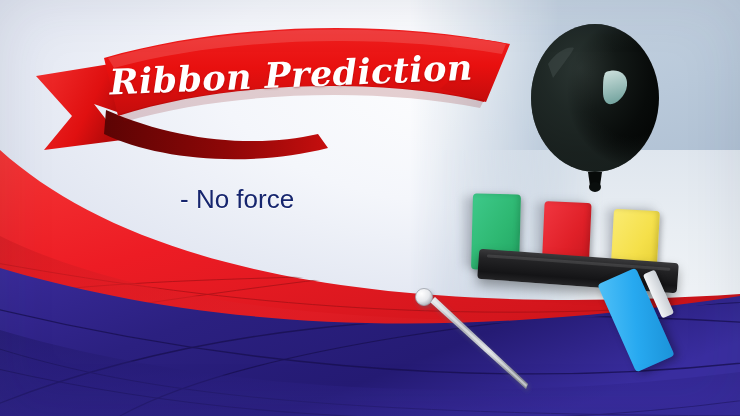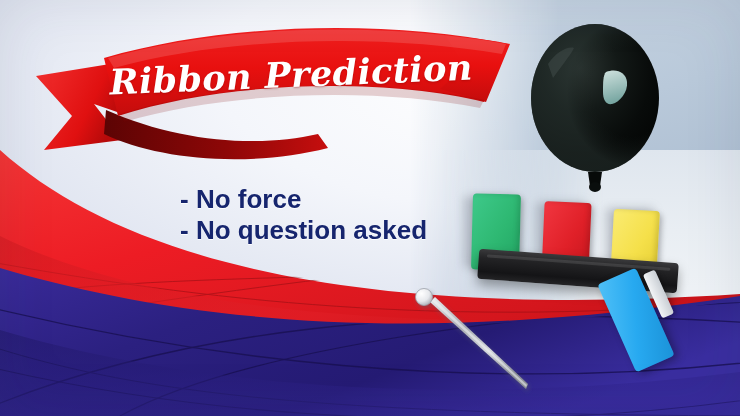--- a/index.html
+++ b/index.html
@@ -36,21 +36,20 @@
     letter-spacing:0.4px;
     transform:translate(18px,-16px) rotate(-2.4deg);
     text-shadow:0 1px 2px rgba(120,0,0,.35);
     pointer-events:none;white-space:nowrap;
   }
   
   .bullets{position:absolute;left:180px;top:184px;}
   .bullet{
     color:#16256e;font-size:26px;line-height:31px;white-space:nowrap;
     text-shadow:0 1px 0 rgba(255,255,255,.85);
-    font-weight:bold;
   }
   
   .balloon-wrap{position:absolute;left:524px;top:20px;width:150px;height:185px;}
   
   .prop{position:absolute;left:440px;top:180px;width:300px;height:175px;}
   .card{position:absolute;border-radius:4px;}
   .stand{
     position:absolute;left:38px;top:76px;width:200px;height:30px;
     background:linear-gradient(180deg,#3a3a3c 0%,#232325 30%,#141416 75%,#242426 100%);
     border-radius:4px;transform:rotate(4.2deg);
@@ -164,21 +163,20 @@
     <div class="ribbon-title">Ribbon Prediction</div>
   </div>
 
   <svg style="position:absolute;left:420px;top:18px;" width="110" height="145">
     <path d="M24,2 L110,2 L110,145 L24,145 L66,70 Z" fill="none"></path>
     <path d="M18,30 L52,68 L16,112 Z" fill="#e2e7f0" opacity="0"></path>
   </svg>
 
   <div class="bullets">
     <div class="bullet">- No force</div>
-    <div class="bullet">- No question asked</div>
   </div>
 
   <div class="balloon-wrap">
     <svg viewBox="0 0 150 185" width="150" height="185">
       <defs>
         <radialGradient id="balGrad" cx="38%" cy="30%" r="78%">
           <stop offset="0%" stop-color="#2a3330"></stop>
           <stop offset="38%" stop-color="#131917"></stop>
           <stop offset="72%" stop-color="#080b0a"></stop>
           <stop offset="100%" stop-color="#030504"></stop>

